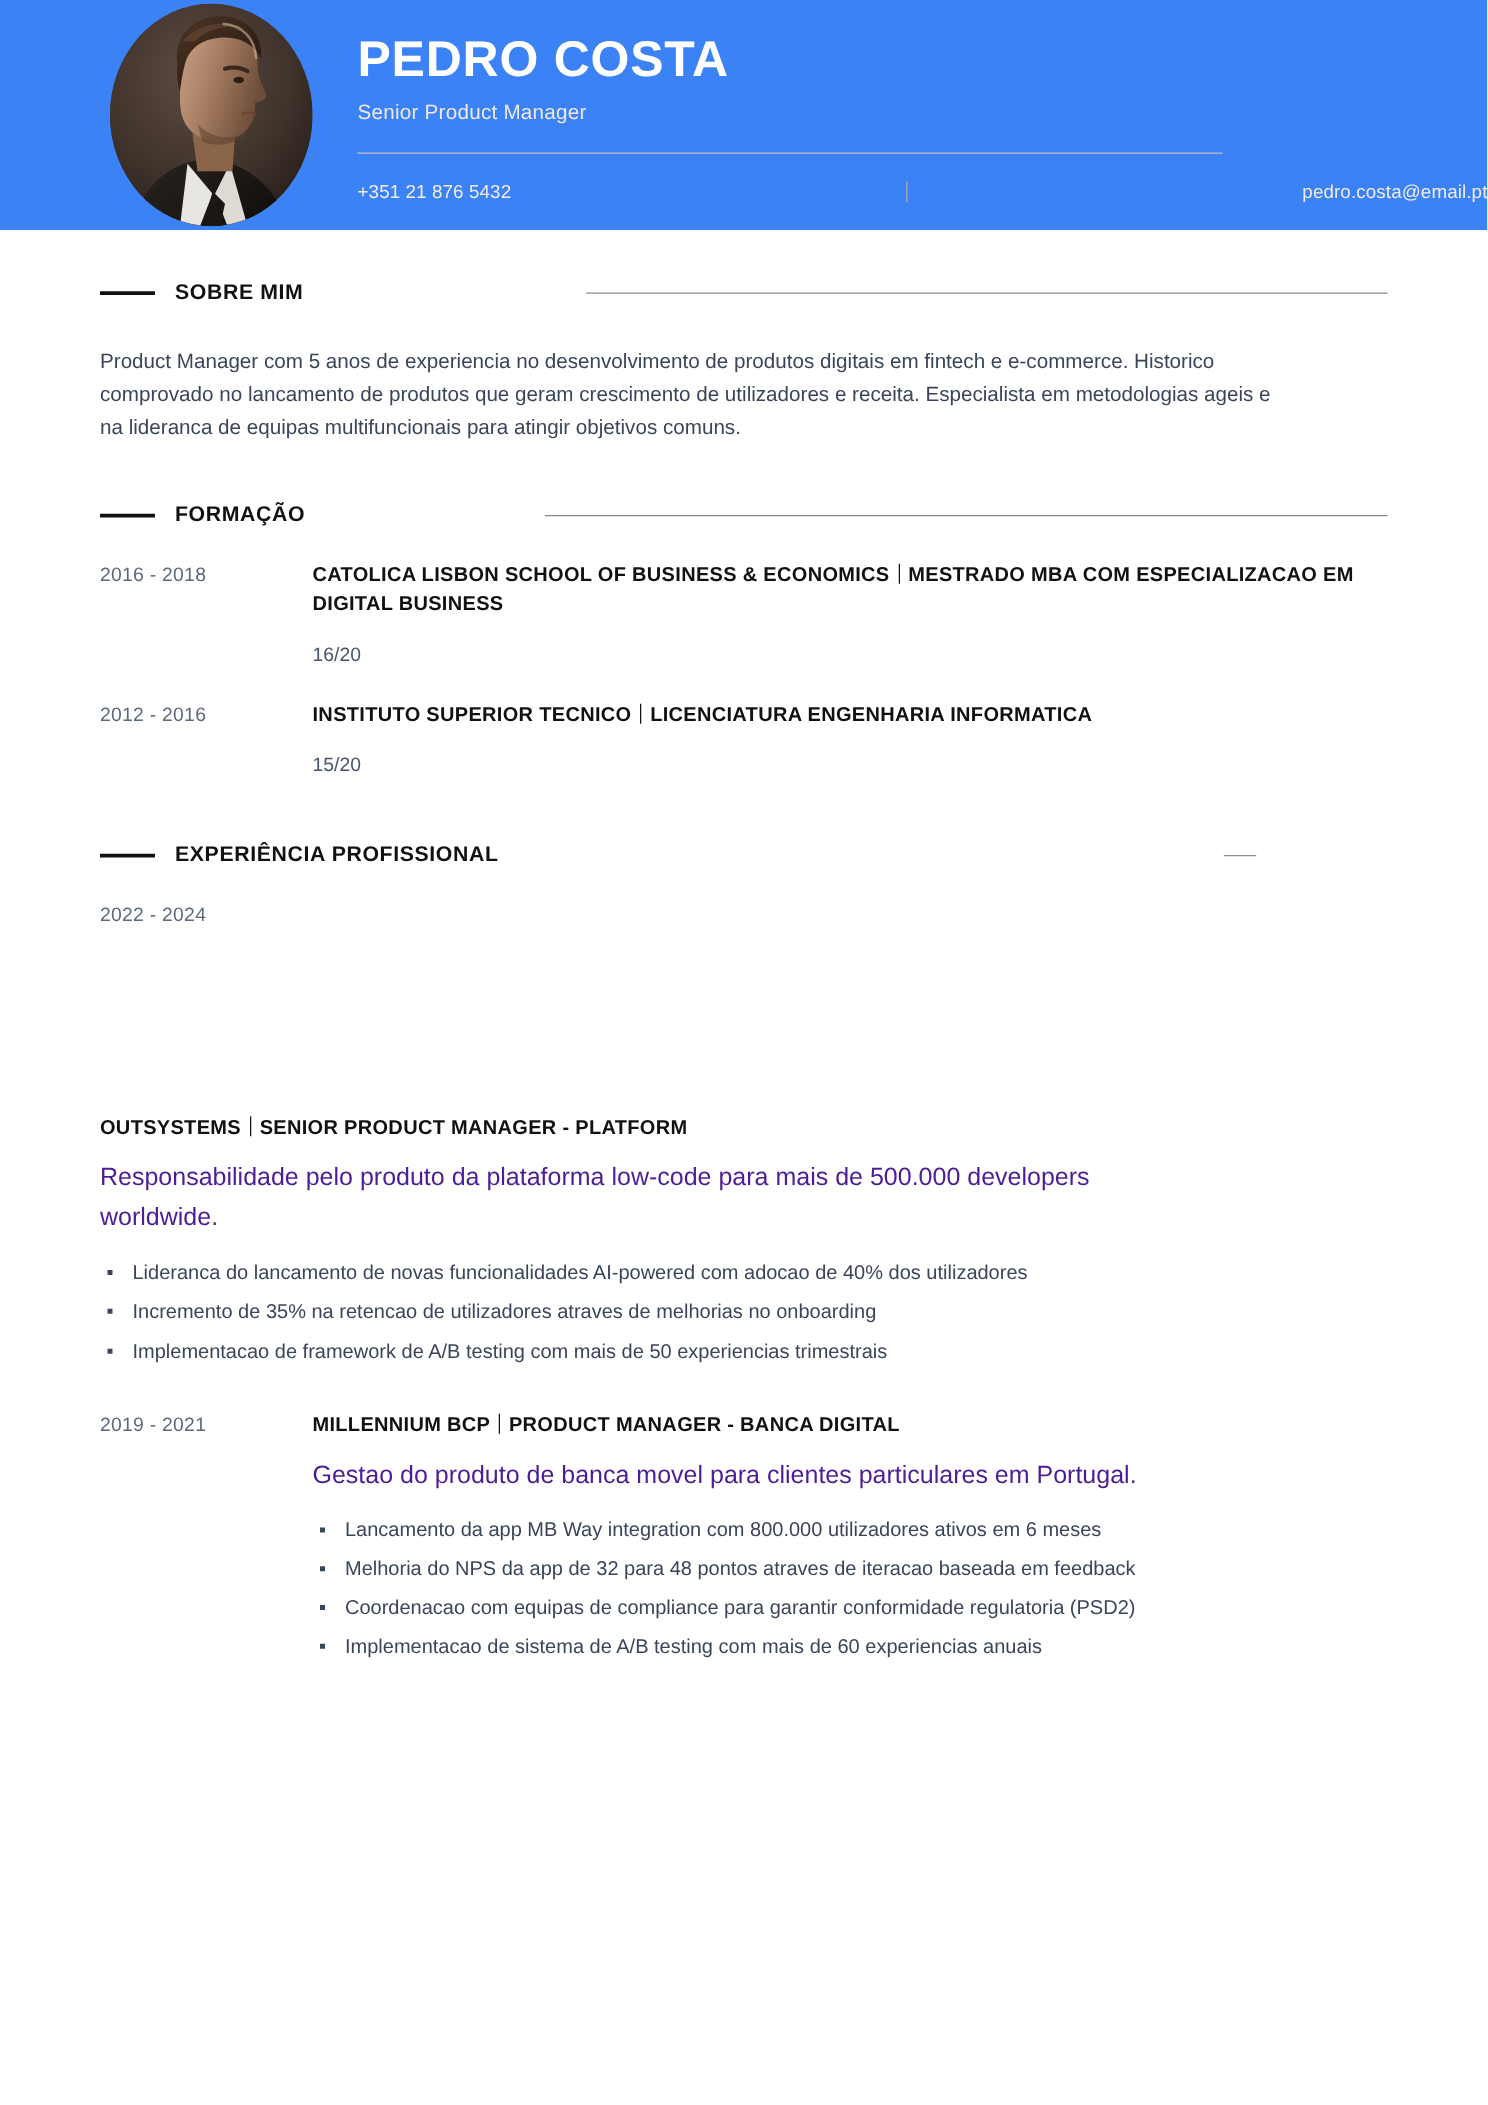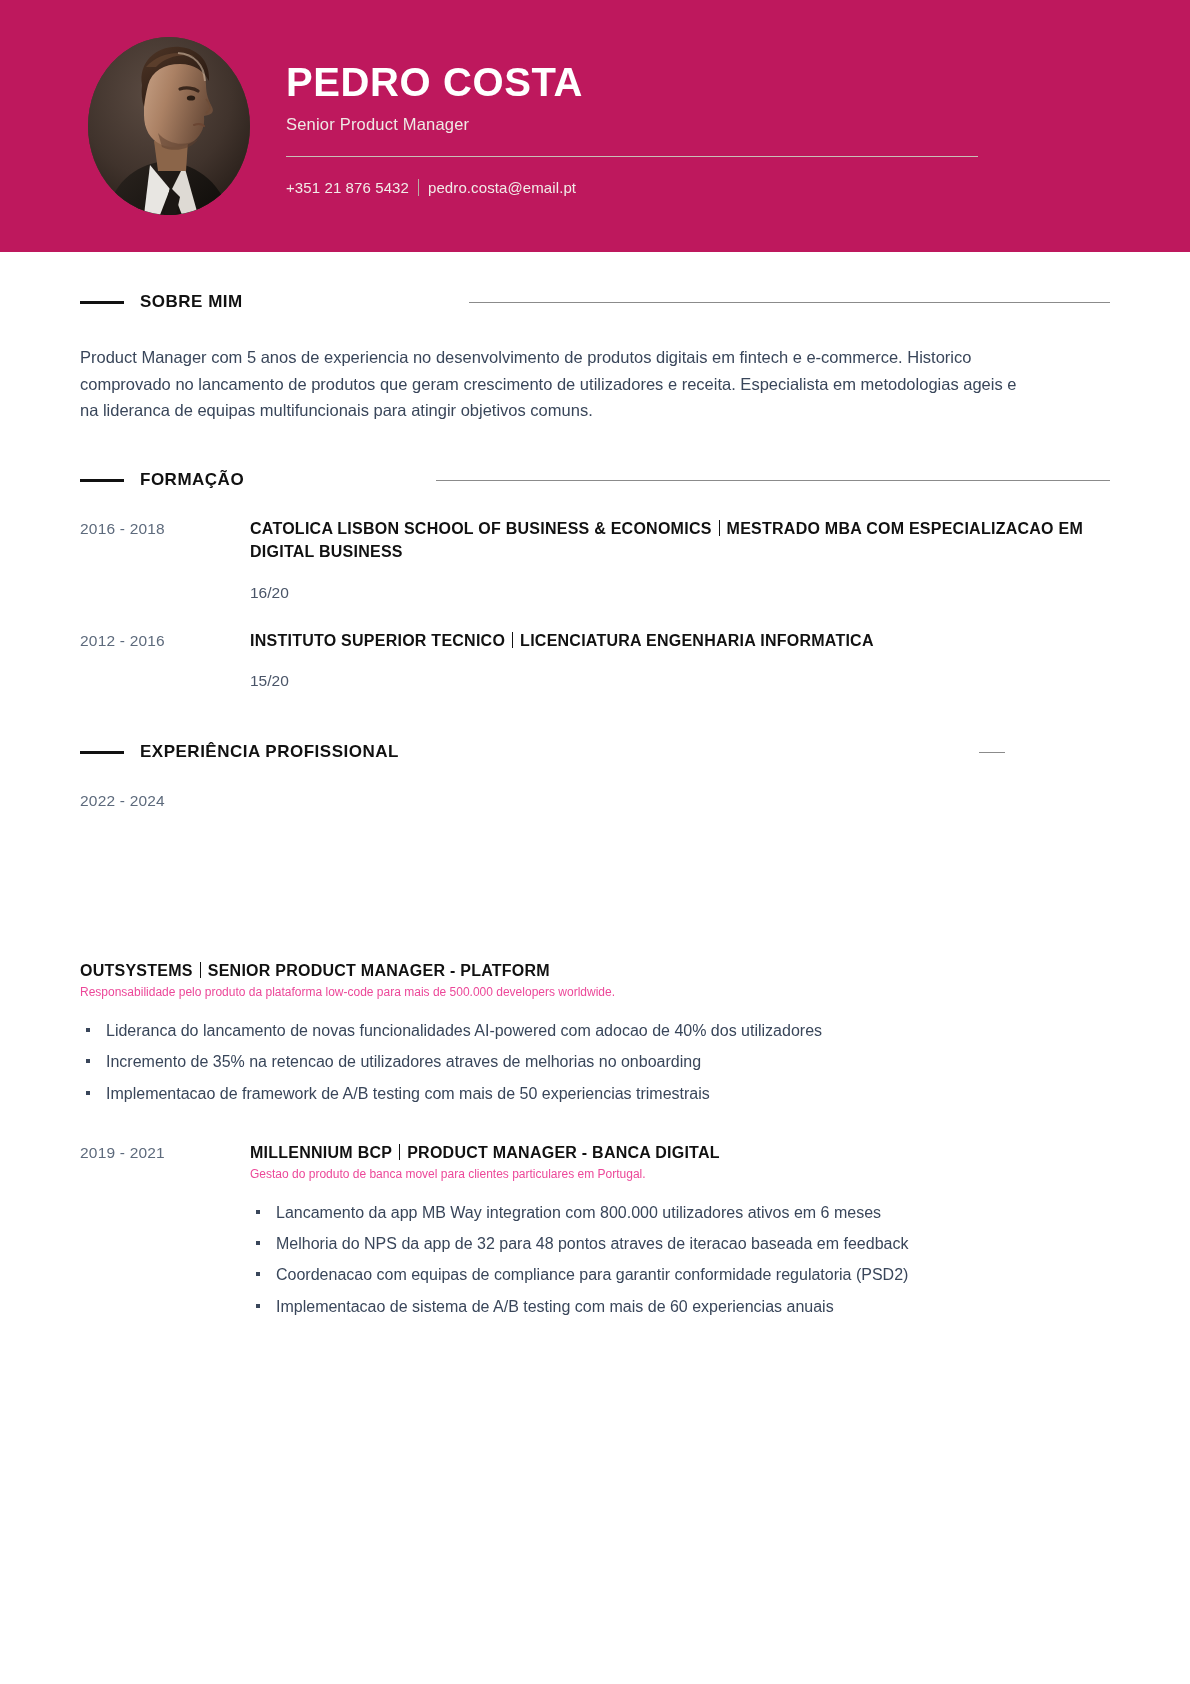--- a/index.html
+++ b/index.html
@@ -20,22 +20,22 @@
     position: relative;
     width: 1190px;
     height: 1684px;
     background: #ffffff;
     overflow: hidden;
   }
 
   
   .header {
     position: relative;
-    height: 252px;
-    background: #be185d;
+    height: 184px;
+    background: #3b82f6;
     display: flex;
     align-items: center;
     padding-left: 88px;
   }
 
   .avatar {
     width: 162px;
     height: 178px;
     border-radius: 50%;
     overflow: hidden;
@@ -75,20 +75,21 @@
   }
 
   .contact {
     margin-top: 22px;
     font-size: 15px;
     color: #f2ece8;
     display: flex;
     align-items: center;
     gap: 9px;
     letter-spacing: 0.1px;
+    justify-content: space-between;
   }
   .contact .sep {
     display: inline-block;
     width: 1px;
     height: 17px;
     background: #b9aca3;
   }
 
   
   .content {
@@ -165,23 +166,24 @@
     margin: 0 7px;
   }
 
   .entry-note {
     margin-top: 20px;
     font-size: 15.5px;
     color: #4a5568;
   }
 
   .entry-desc {
-    font-size: 12px;
+    margin-top: 11px;
+    font-size: 20px;
     line-height: 1.6;
-    color: #ec4899;
+    color: #4c1d95;
     max-width: 800px;
   }
 
   .bullets {
     margin-top: 16px;
     list-style: none;
   }
   .bullets li {
     position: relative;
     padding-left: 26px;

